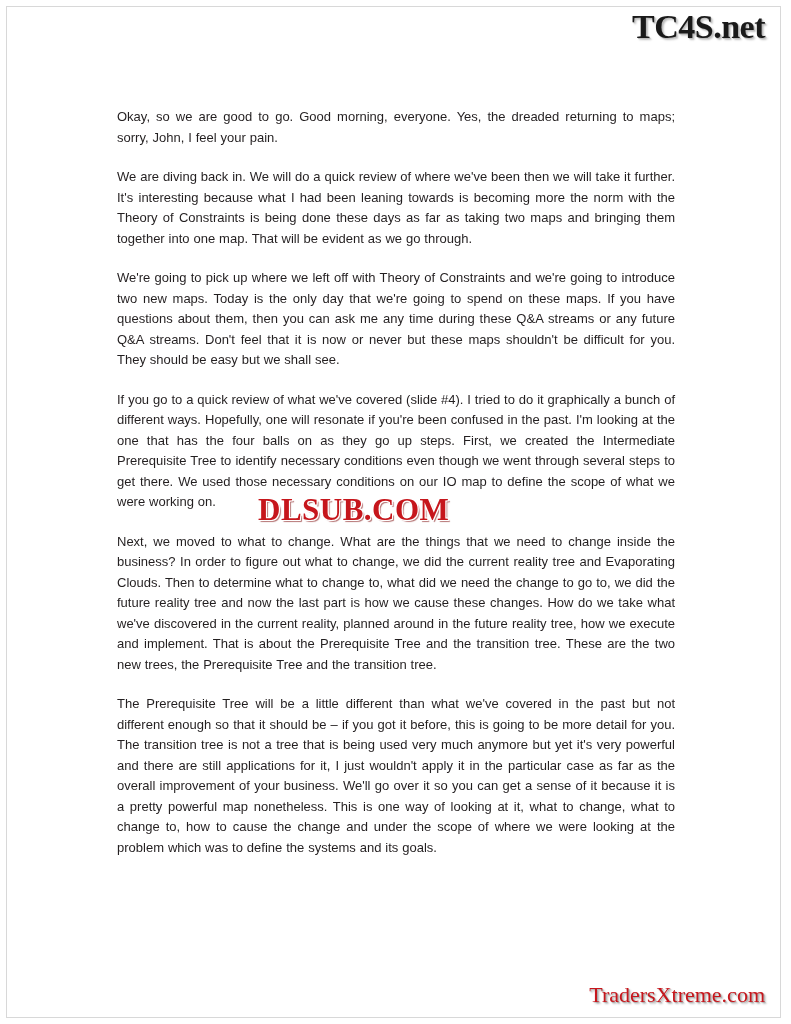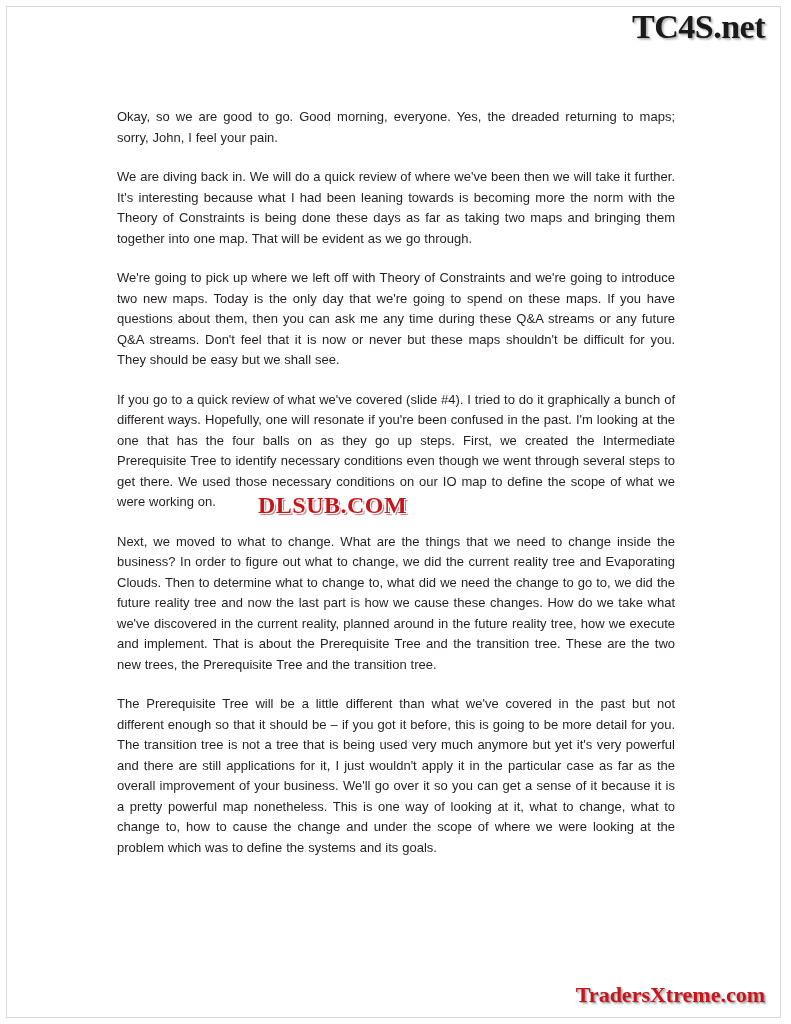--- a/index.html
+++ b/index.html
@@ -54,38 +54,38 @@
   }
   .para:last-child {
     margin-bottom: 0;
   }
   .watermark {
     position: absolute;
     left: 258px;
     top: 492px;
     font-family: "Liberation Serif", serif;
     font-weight: bold;
-    font-size: 24px;
+    font-size: 31px;
     letter-spacing: 0.5px;
     color: #c6161c;
     background: transparent;
     text-shadow:
       -1px -1px 0 #ffffff,
       1px -1px 0 #ffffff,
       -1px 1px 0 #ffffff,
       1px 1px 0 #ffffff,
       2px 2px 1px rgba(120,0,0,0.55);
     pointer-events: none;
   }
   .footer-logo {
     position: absolute;
     bottom: 16px;
     right: 22px;
     font-family: "Liberation Serif", serif;
-    font-weight: bold;
+    font-weight: normal;
     font-size: 22px;
     color: #c6161c;
     text-shadow: 1px 1px 0 rgba(150,150,150,0.6), 2px 2px 2px rgba(0,0,0,0.3);
   }
 </style>
 </head>
 <body>
 
 <div class="page">
 

